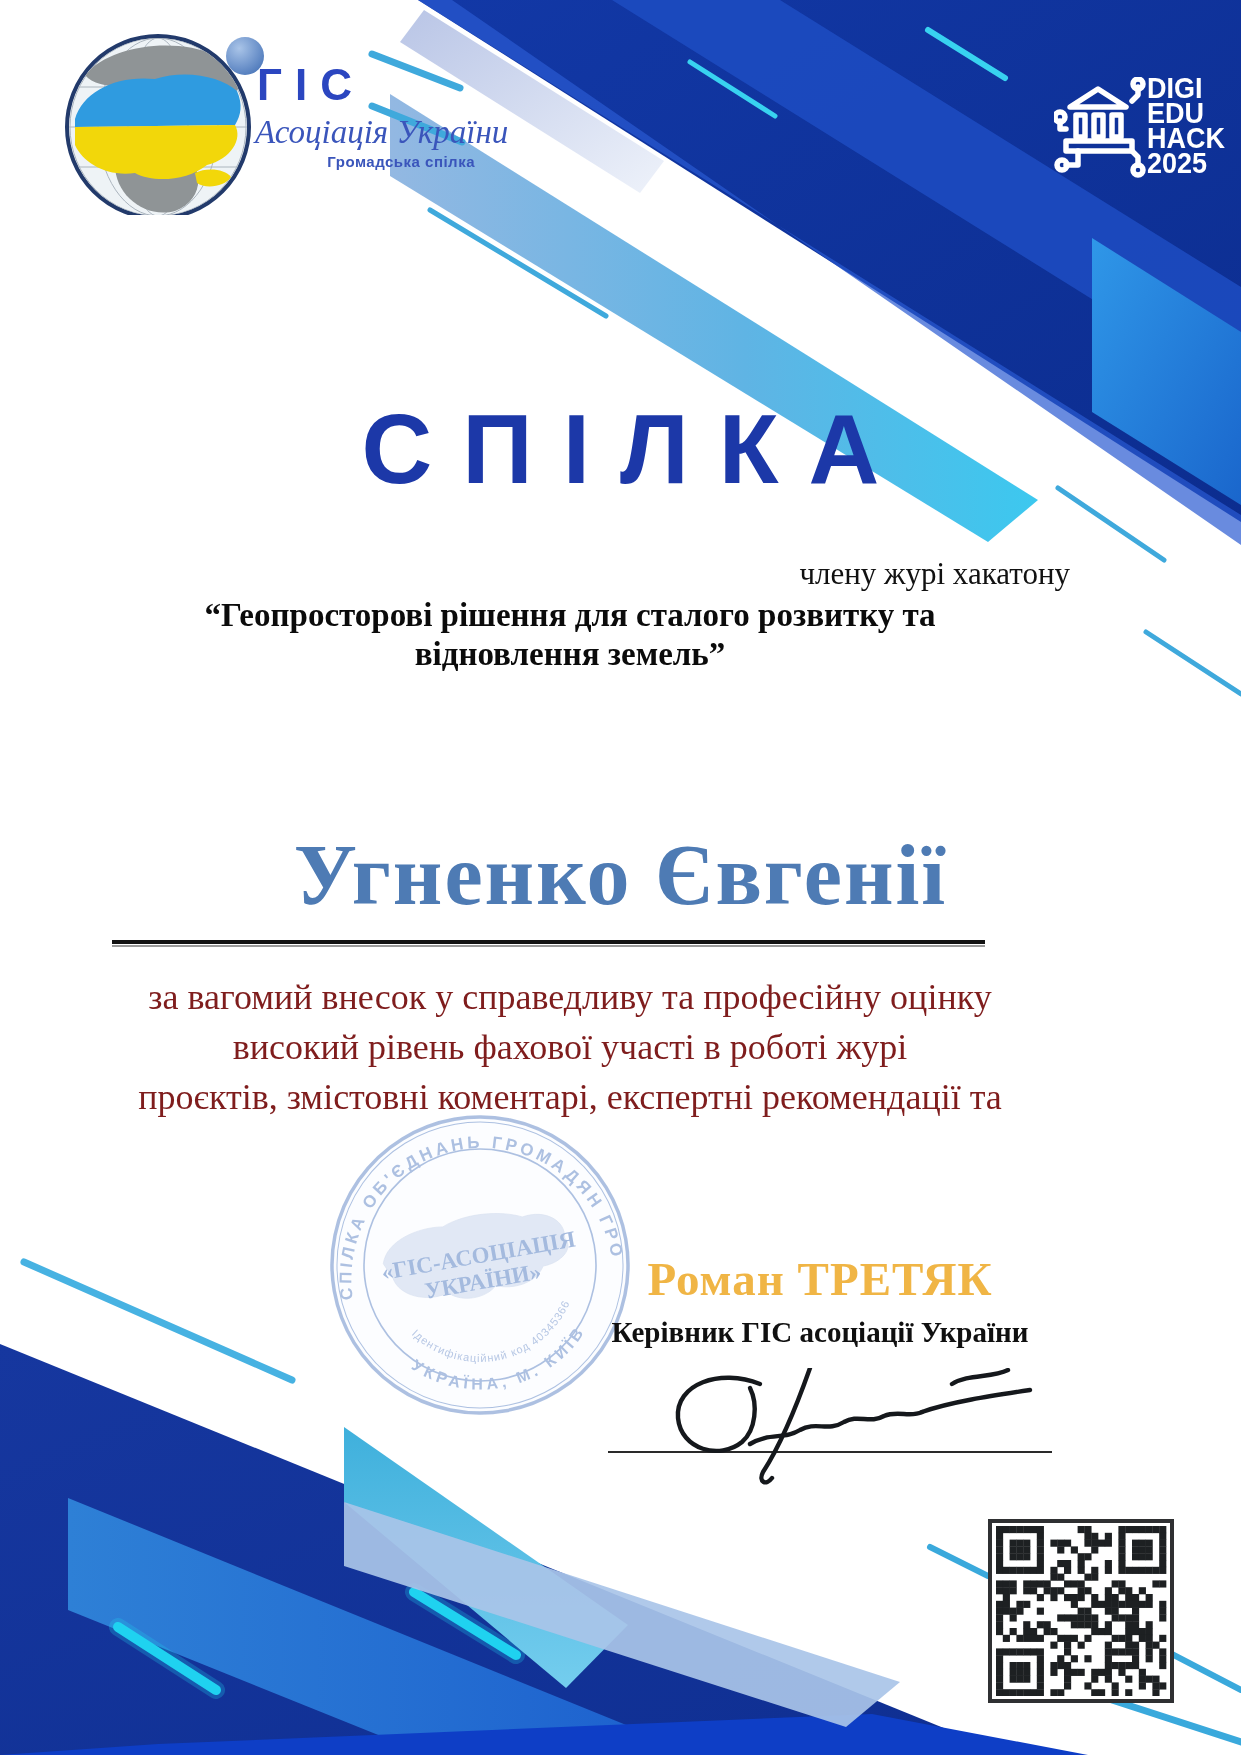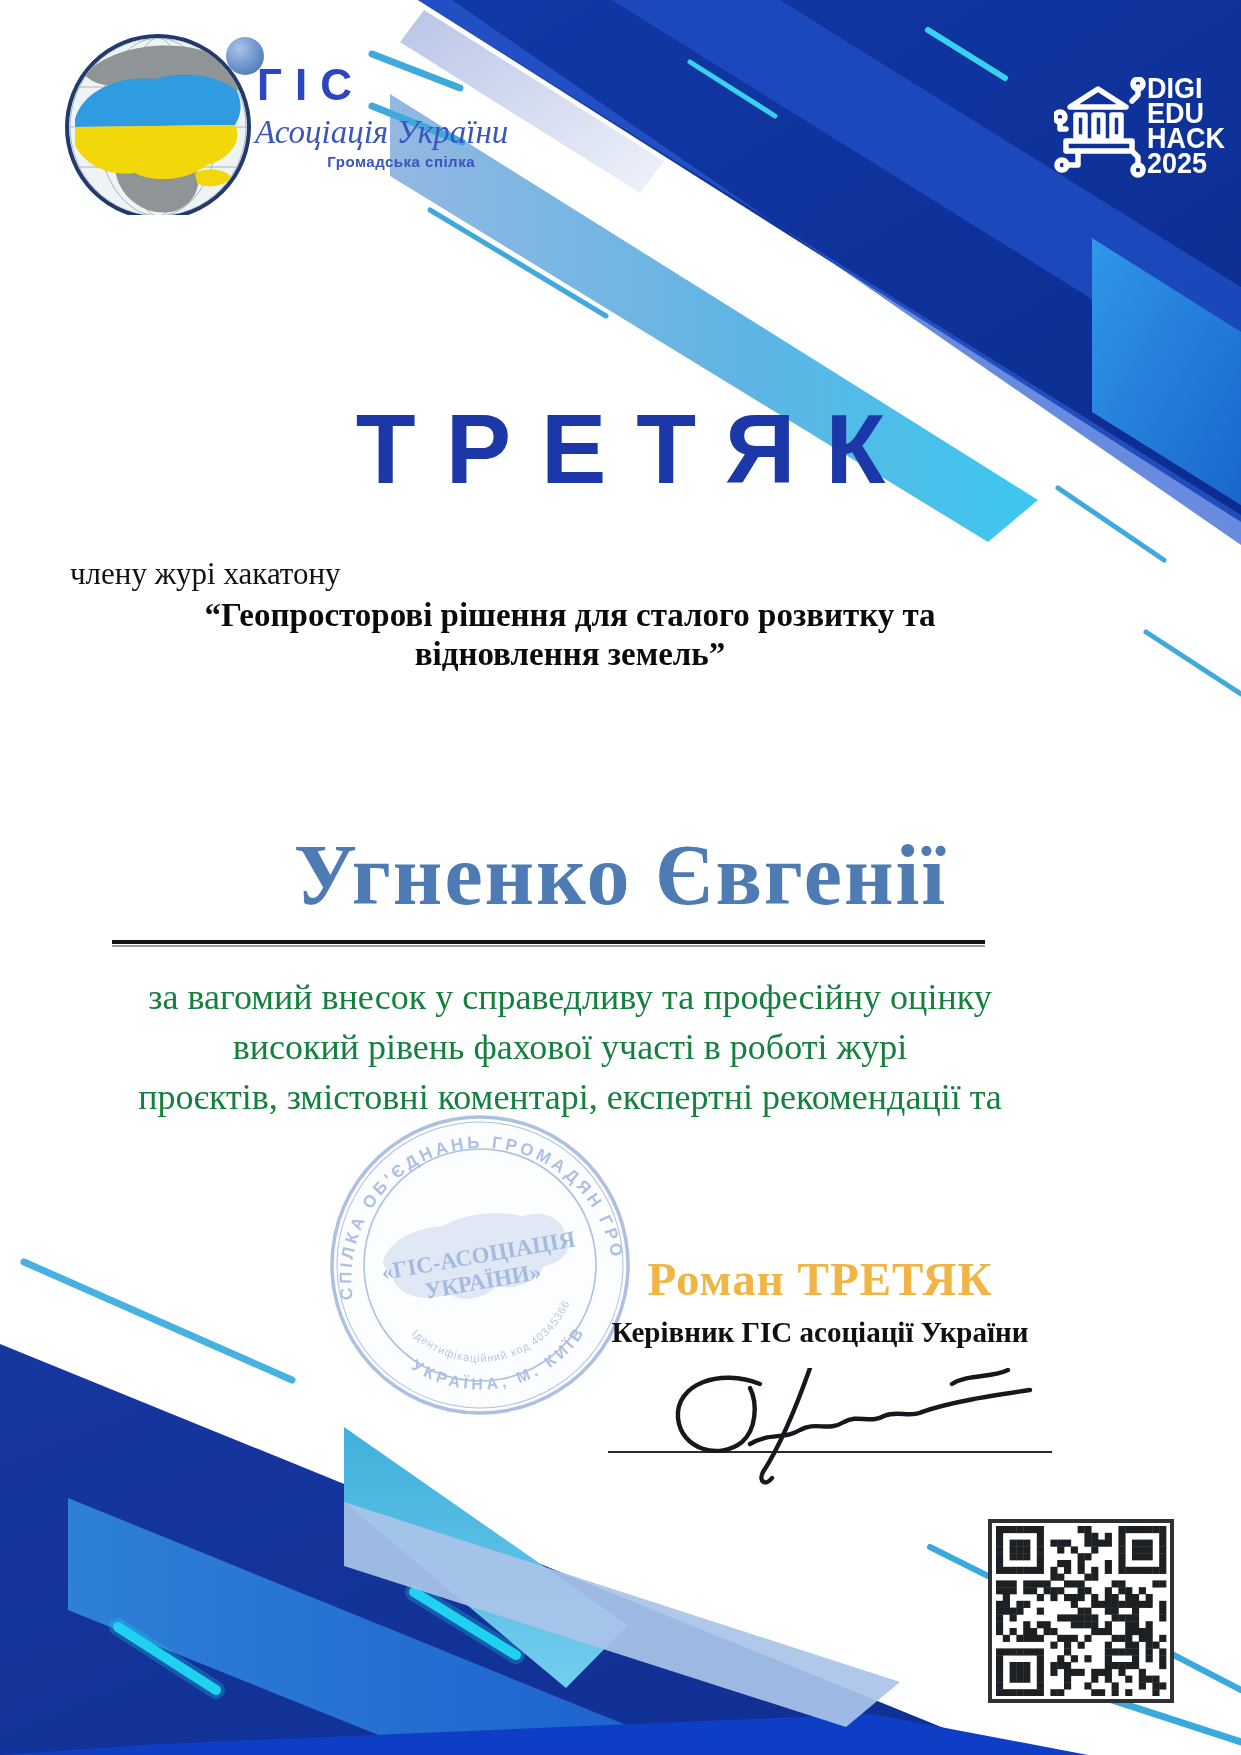--- a/index.html
+++ b/index.html
@@ -27,34 +27,34 @@
   .event-lines{position:absolute;left:93px;top:-2px;font-family:"Liberation Sans",sans-serif;
     font-weight:700;font-size:30px;line-height:25px;transform:scaleX(.9);transform-origin:left top;
     letter-spacing:0;}
   .event-lines div{white-space:nowrap;}
 
   .cert-title{
     position:absolute;left:0;top:400px;width:100%;text-align:center;
     font-family:"Liberation Sans",sans-serif;font-weight:800;font-size:98px;
     letter-spacing:30px;text-indent:30px;color:#1c38a8;line-height:1;
   }
-  .intro{position:absolute;left:70px;top:556px;width:1000px;text-align:left;
+  .intro{position:absolute;left:70px;top:556px;width:1000px;text-align:right;
     font-size:31px;color:#111;}
   .quote{position:absolute;left:60px;top:596px;width:1020px;text-align:center;
     font-size:33px;font-weight:700;color:#0b0b0b;line-height:39px;font-family:Liberation Serif, serif;}
   .recipient{
     position:absolute;left:0;top:828px;width:100%;text-align:center;
     font-weight:700;font-size:86px;color:#4e7bb4;letter-spacing:2px;line-height:1.1;
   }
   .name-rule{position:absolute;left:112px;top:940px;width:873px;height:8px;}
   .name-rule .r1{height:4px;background:#121212;}
   .name-rule .r2{height:2px;background:#9a9a9a;margin-top:1px;}
 
   .body-text{position:absolute;left:80px;top:972px;width:980px;text-align:center;
-    font-size:36px;color:#15803d;line-height:50px;}
+    font-size:36px;color:#7f1d1d;line-height:50px;}
 
   .signer{position:absolute;left:590px;top:1252px;width:460px;text-align:center;}
   .signer-name{font-size:47px;font-weight:700;color:#f0b545;letter-spacing:1px;}
   .signer-role{font-size:29px;color:#101010;margin-top:10px;font-weight:bold;}
 
   .sig-wrap{position:absolute;left:600px;top:1368px;width:480px;height:130px;}
 
   .qr{position:absolute;left:988px;top:1519px;width:172px;height:170px;
     background:#fff;border:4px solid #2f3032;padding:3px;}
   .qr svg{display:block;width:100%;height:100%;}
@@ -216,21 +216,21 @@
         </g>
       </svg>
       <div class="event-lines">
         <div>DIGI</div>
         <div>EDU</div>
         <div>HACK</div>
         <div>2025</div>
       </div>
     </div>
 
-    <div class="cert-title">ТРЕТЯК</div>
+    <div class="cert-title">СПІЛКА</div>
 
     <div class="intro">члену журі хакатону</div>
 
     <div class="quote">
       <div>“Геопросторові рішення для сталого розвитку та</div>
       <div>відновлення земель”</div>
     </div>
 
     <div class="recipient">Угненко Євгенії</div>
     <div class="name-rule">

